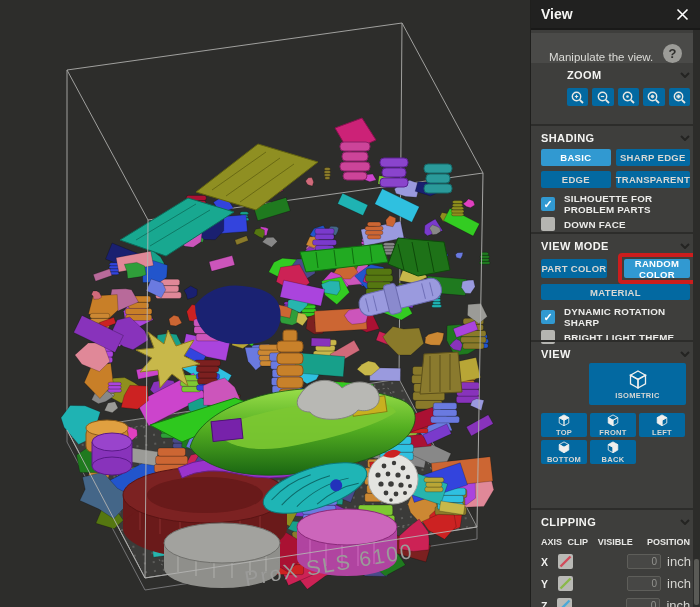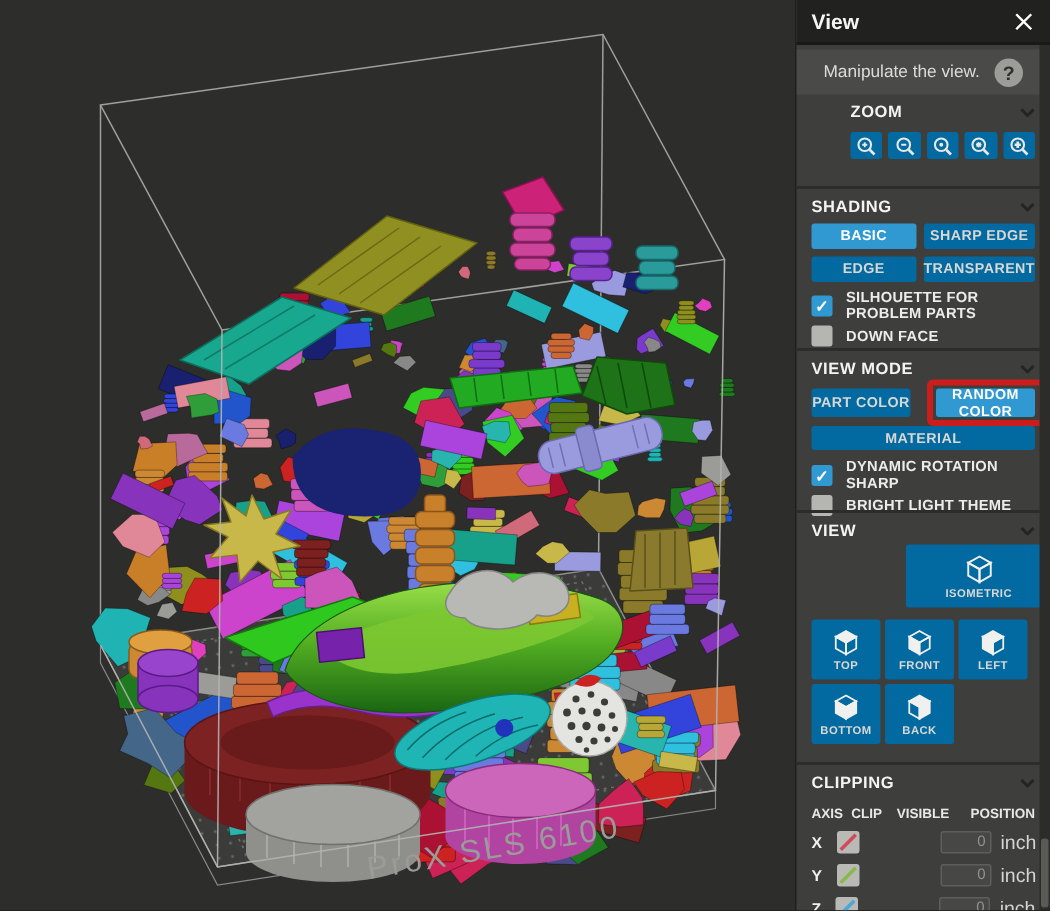--- a/index.html
+++ b/index.html
@@ -14,21 +14,21 @@
   
   #panel{position:absolute;left:530px;top:0;width:170px;height:607px;
          background:#3e3e3c;border-left:1px solid #1f1f1d;overflow:hidden;}
   .titlebar{position:absolute;left:0;top:0;width:100%;height:30px;background:#212120;
             display:flex;align-items:center;justify-content:space-between;
             padding:0 10px;border-bottom:2px solid #191918;}
   .titlebar .t{color:#f5f5f3;font-size:14px;font-weight:bold;}
   .closebtn{width:16px;height:16px;cursor:pointer;display:flex;align-items:center;justify-content:center;}
 
   .helprow{position:absolute;left:0;top:33px;width:100%;height:30px;background:#4a4a48;
-           display:flex;align-items:center;justify-content:space-between;padding:0 18px;}
+           display:flex;align-items:flex-end;justify-content:space-between;padding:0 18px;}
   .helprow .txt{color:#dcdcd8;font-size:11.5px;}
   .helpbtn{width:19px;height:19px;border-radius:50%;background:#9c9c98;color:#2e2e2c;
            font-weight:bold;font-size:13px;display:flex;align-items:center;justify-content:center;cursor:pointer;}
 
   .section{position:absolute;left:0;width:100%;padding:0 10px;}
   .divider{position:absolute;left:0;width:100%;height:2px;background:#2c2c2a;}
   .sechead{display:flex;align-items:center;justify-content:space-between;height:22px;cursor:pointer;}
   .sechead .lbl{color:#f4f4f2;font-size:11px;font-weight:bold;letter-spacing:.4px;}
 
   .btn{background:#0369a1;border:none;border-radius:2px;color:#d8d8d4;
@@ -47,22 +47,22 @@
        display:flex;align-items:center;justify-content:center;color:transparent;font-size:11px;font-weight:bold;}
   .box.on{background:var(--accent);color:#fff;}
   .checkrow .clabel{color:#ececea;font-size:9.8px;font-weight:bold;letter-spacing:.2px;}
 
   .vm-row{display:grid;grid-template-columns:66px 1fr;gap:17px;margin-top:2px;}
   .ringwrap{position:relative;}
   .ring{position:absolute;left:-6px;top:-6px;right:-7px;bottom:-6px;
         border:4px solid var(--annotation);border-radius:4px;pointer-events:none;}
 
   .viewgrid{display:grid;grid-template-columns:46px 46px 46px;gap:3px;margin-top:6px;}
-  .vbtn{height:40px;flex-direction:column;gap:1px;font-size:7.5px;}
-  .isobtn{position:absolute;left:58px;top:20px;width:97px;height:42px;flex-direction:column;gap:1px;font-size:7.5px;margin-left:15px;}
+  .vbtn{height:24px;flex-direction:column;gap:1px;font-size:7.5px;}
+  .isobtn{position:absolute;left:58px;top:20px;width:97px;height:42px;flex-direction:column;gap:1px;font-size:7.5px;}
 
   .cliphead{display:flex;color:#e8e8e6;font-size:9px;font-weight:bold;margin-top:3px;height:12px;align-items:center;}
   .cliprow{display:flex;align-items:center;height:17px;margin-top:5px;}
   .axislbl{width:23px;text-align:center;color:#f0f0ee;font-size:10.5px;font-weight:bold;}
   .clipbox{width:15px;height:15px;border-radius:2px;background:#b9b9b5;margin-left:10px;cursor:pointer;}
   .visbox{width:15px;height:15px;border-radius:2px;background:#6f6f6b;margin-left:28px;cursor:pointer;}
   .posinput{width:34px;height:15px;margin-left:26px;background:#474745;border:1px solid #5e5e5a;
             border-radius:2px;color:#93938f;font-size:10px;text-align:right;padding:0 3px;font-family:inherit;}
   .unit{margin-left:6px;color:#d4d4d0;font-size:13px;}
 

